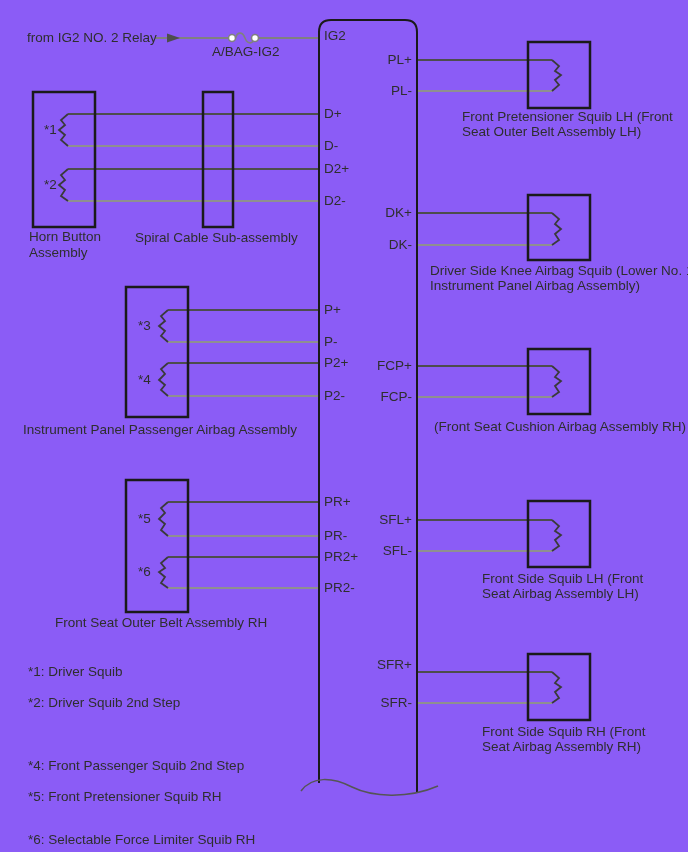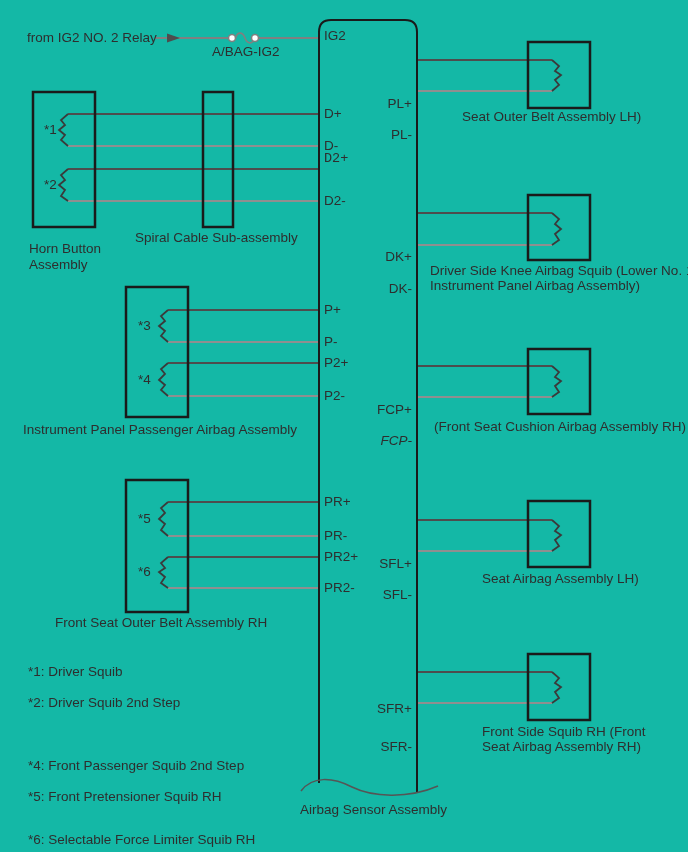--- a/index.html
+++ b/index.html
@@ -1,33 +1,33 @@
 <!DOCTYPE html>
 <html><head>
 <meta charset="utf-8">
 <style>
   html,body{margin:0;padding:0;background:#fff;}
   .diagram{
     position:relative;
     width:688px;height:852px;
-    background:#14b8a6;
+    background:#8b5cf6;
     font-family:"Liberation Sans", sans-serif;
     overflow:hidden;
   }
   .layer{position:absolute;left:0;top:0;}
   .lbl{
     position:absolute;
     font-size:13.5px;
     line-height:16px;
     color:#2e2e2e;
     white-space:nowrap;
   }
-  .lbl.wrap{white-space:normal;line-height:15.5px;margin-top:12px;}
+  .lbl.wrap{white-space:normal;line-height:15.5px;}
   .pin-left{left:324px;}
-  .pin-right{right:276px;text-align:right;margin-top:44px;}
+  .pin-right{right:276px;text-align:right;}
   .two-line span{display:block;line-height:15px;}
   .footnote{left:28px;}
 </style>
 </head>
 <body>
 
 <div class="diagram">
 
   <svg class="layer" width="688" height="852" viewBox="0 0 688 852">
 
@@ -92,73 +92,74 @@
     <path d="M552 672 L559 678 L555 683 L561 687 L555 692 L559 698 L552 703" fill="none" stroke="#3a3a3a" stroke-width="1.8"></path>
   </svg>
 
   <div class="lbl" style="left:27px;top:30px;">from IG2 NO. 2 Relay</div>
   <div class="lbl" style="left:212px;top:44px;">A/BAG-IG2</div>
 
   <div class="lbl" style="left:324px;top:28px;">IG2</div>
 
   <div class="lbl pin-left" style="top:106px;">D+</div>
   <div class="lbl pin-left" style="top:138px;">D-</div>
-  <div class="lbl pin-left" style="top:151px;font-family:Liberation Mono, monospace;">D2+</div>
+  <div class="lbl pin-left" style="top:161px;">D2+</div>
   <div class="lbl pin-left" style="top:193px;">D2-</div>
   <div class="lbl pin-left" style="top:302px;">P+</div>
   <div class="lbl pin-left" style="top:334px;">P-</div>
   <div class="lbl pin-left" style="top:355px;">P2+</div>
   <div class="lbl pin-left" style="top:388px;">P2-</div>
   <div class="lbl pin-left" style="top:494px;text-align:center;">PR+</div>
   <div class="lbl pin-left" style="top:528px;">PR-</div>
   <div class="lbl pin-left" style="top:549px;">PR2+</div>
   <div class="lbl pin-left" style="top:580px;">PR2-</div>
 
   <div class="lbl pin-right" style="top:52px;">PL+</div>
   <div class="lbl pin-right" style="top:83px;">PL-</div>
   <div class="lbl pin-right" style="top:205px;">DK+</div>
   <div class="lbl pin-right" style="top:237px;">DK-</div>
   <div class="lbl pin-right" style="top:358px;">FCP+</div>
-  <div class="lbl pin-right" style="top:389px;font-style:italic;">FCP-</div>
+  <div class="lbl pin-right" style="top:389px;">FCP-</div>
   <div class="lbl pin-right" style="top:512px;">SFL+</div>
   <div class="lbl pin-right" style="top:543px;">SFL-</div>
   <div class="lbl pin-right" style="top:657px;text-align:right;">SFR+</div>
   <div class="lbl pin-right" style="top:695px;">SFR-</div>
 
   <div class="lbl" style="left:44px;top:122px;">*1</div>
   <div class="lbl" style="left:44px;top:177px;">*2</div>
   <div class="lbl" style="left:138px;top:318px;">*3</div>
   <div class="lbl" style="left:138px;top:372px;">*4</div>
   <div class="lbl" style="left:138px;top:511px;">*5</div>
   <div class="lbl" style="left:138px;top:564px;">*6</div>
 
   <div class="lbl wrap" style="left:29px;top:229px;width:95px;">Horn Button Assembly</div>
   <div class="lbl" style="left:135px;top:230px;">Spiral Cable Sub-assembly</div>
   <div class="lbl" style="left:55px;top:615px;">Front Seat Outer Belt Assembly RH</div>
   <div class="lbl" style="left:23px;top:422px;">Instrument Panel Passenger Airbag Assembly</div>
 
   <div class="lbl two-line" style="left:462px;top:109px;">
+    <span>Front Pretensioner Squib LH (Front</span>
     <span>Seat Outer Belt Assembly LH)</span>
   </div>
   <div class="lbl two-line" style="left:430px;top:263px;">
     <span>Driver Side Knee Airbag Squib (Lower No. 1</span>
     <span>Instrument Panel Airbag Assembly)</span>
   </div>
   <div class="lbl two-line" style="left:434px;top:419px;">
     <span>(Front Seat Cushion Airbag Assembly RH)</span>
   </div>
   <div class="lbl two-line" style="left:482px;top:571px;">
+    <span>Front Side Squib LH (Front</span>
     <span>Seat Airbag Assembly LH)</span>
   </div>
   <div class="lbl two-line" style="left:482px;top:724px;">
     <span>Front Side Squib RH (Front</span>
     <span>Seat Airbag Assembly RH)</span>
   </div>
 
   <div class="lbl footnote" style="top:664px;">*1: Driver Squib</div>
   <div class="lbl footnote" style="top:695px;">*2: Driver Squib 2nd Step</div>
   <div class="lbl footnote" style="top:758px;">*4: Front Passenger Squib 2nd Step</div>
   <div class="lbl footnote" style="top:789px;">*5: Front Pretensioner Squib RH</div>
   <div class="lbl footnote" style="top:832px;">*6: Selectable Force Limiter Squib RH</div>
 
-  <div class="lbl" style="left:300px;top:802px;">Airbag Sensor Assembly</div>
 
 </div>
 
 </body></html>

